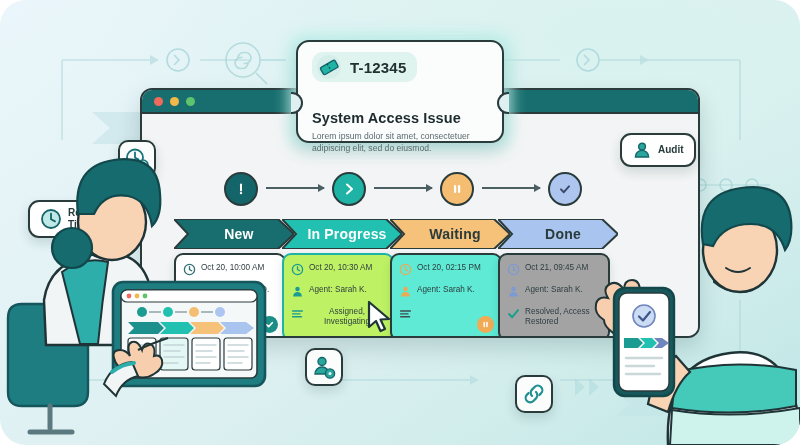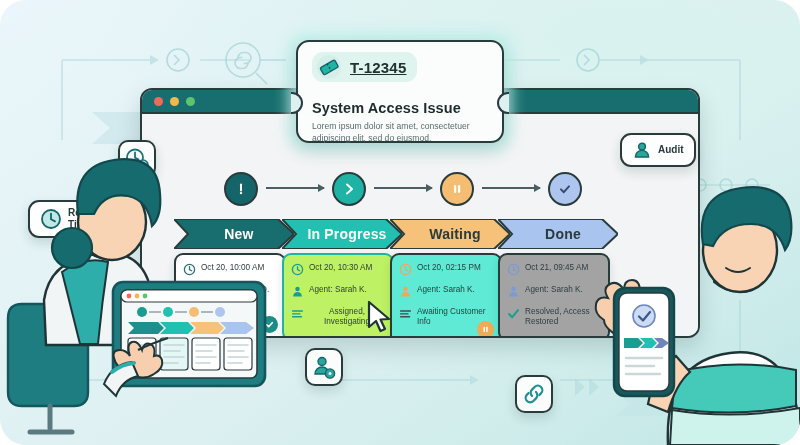--- a/index.html
+++ b/index.html
@@ -87,22 +87,22 @@
   }
   .ticket {
     position:absolute; left:296px; top:40px; width:208px; height:103px;
     background:#fbfdfd; border:2px solid #2a3b3c; border-radius:13px;
     box-shadow:0 8px 18px rgba(24,60,62,.16); padding:10px 14px;
   }
   .ticket .idrow {
     display:inline-flex; align-items:center; gap:8px;
     background:#dff3ef; border-radius:11px; padding:2px 11px 2px 4px;
   }
-  .ticket .tid { font-size:15px; font-weight:700; color:#20312f; letter-spacing:.2px;text-decoration:underline; }
-  .ticket h1 { font-size:14.5px; font-weight:700; color:#1d2b2c; margin-top:16px; letter-spacing:.1px; }
+  .ticket .tid { font-size:15px; font-weight:700; color:#20312f; letter-spacing:.2px; }
+  .ticket h1 { font-size:14.5px; font-weight:700; color:#1d2b2c; margin-top:26px; letter-spacing:.1px; }
   .ticket p { font-size:8.6px; color:#5a6a6c; line-height:1.45; margin-top:4px; }
   .notch { position:absolute; width:12px; height:22px; background:#dff0f2; top:50px; }
   .notch.l { left:-7px;  border-radius:0 11px 11px 0; border:2px solid #2a3b3c; border-left:none; }
   .notch.r { right:-7px; border-radius:11px 0 0 11px; border:2px solid #2a3b3c; border-right:none; }
 
   
   .chip {
     position:absolute; background:#ffffff; border:2px solid #2a3b3c; border-radius:11px;
     display:flex; align-items:center; gap:6px; padding:5px 10px;
     box-shadow:0 5px 11px rgba(24,60,62,.16);
@@ -294,21 +294,20 @@
             <svg class="ico" viewBox="0 0 16 16">
               <circle cx="8" cy="5" r="2.8" fill="#eda954"></circle>
               <path d="M2.6 14 a5.4 5.4 0 0 1 10.8 0 z" fill="#eda954"></path>
             </svg>
             <span class="txt">Agent: Sarah K.</span>
           </div>
           <div class="row">
             <svg class="ico" viewBox="0 0 16 16">
               <path d="M2 5 H14 M2 8.5 H11 M2 12 H13" stroke="#3c4f52" stroke-width="1.7" stroke-linecap="round"></path>
             </svg>
-            <span class="txt">Awaiting Customer Info</span>
           </div>
           <div class="badge" style="background:#f0ab54">
             <svg width="11" height="11" viewBox="0 0 16 16">
               <rect x="5" y="4" width="2.2" height="8" rx="1" fill="#fff"></rect>
               <rect x="9" y="4" width="2.2" height="8" rx="1" fill="#fff"></rect>
             </svg>
           </div>
         </div>
       </div>
 

